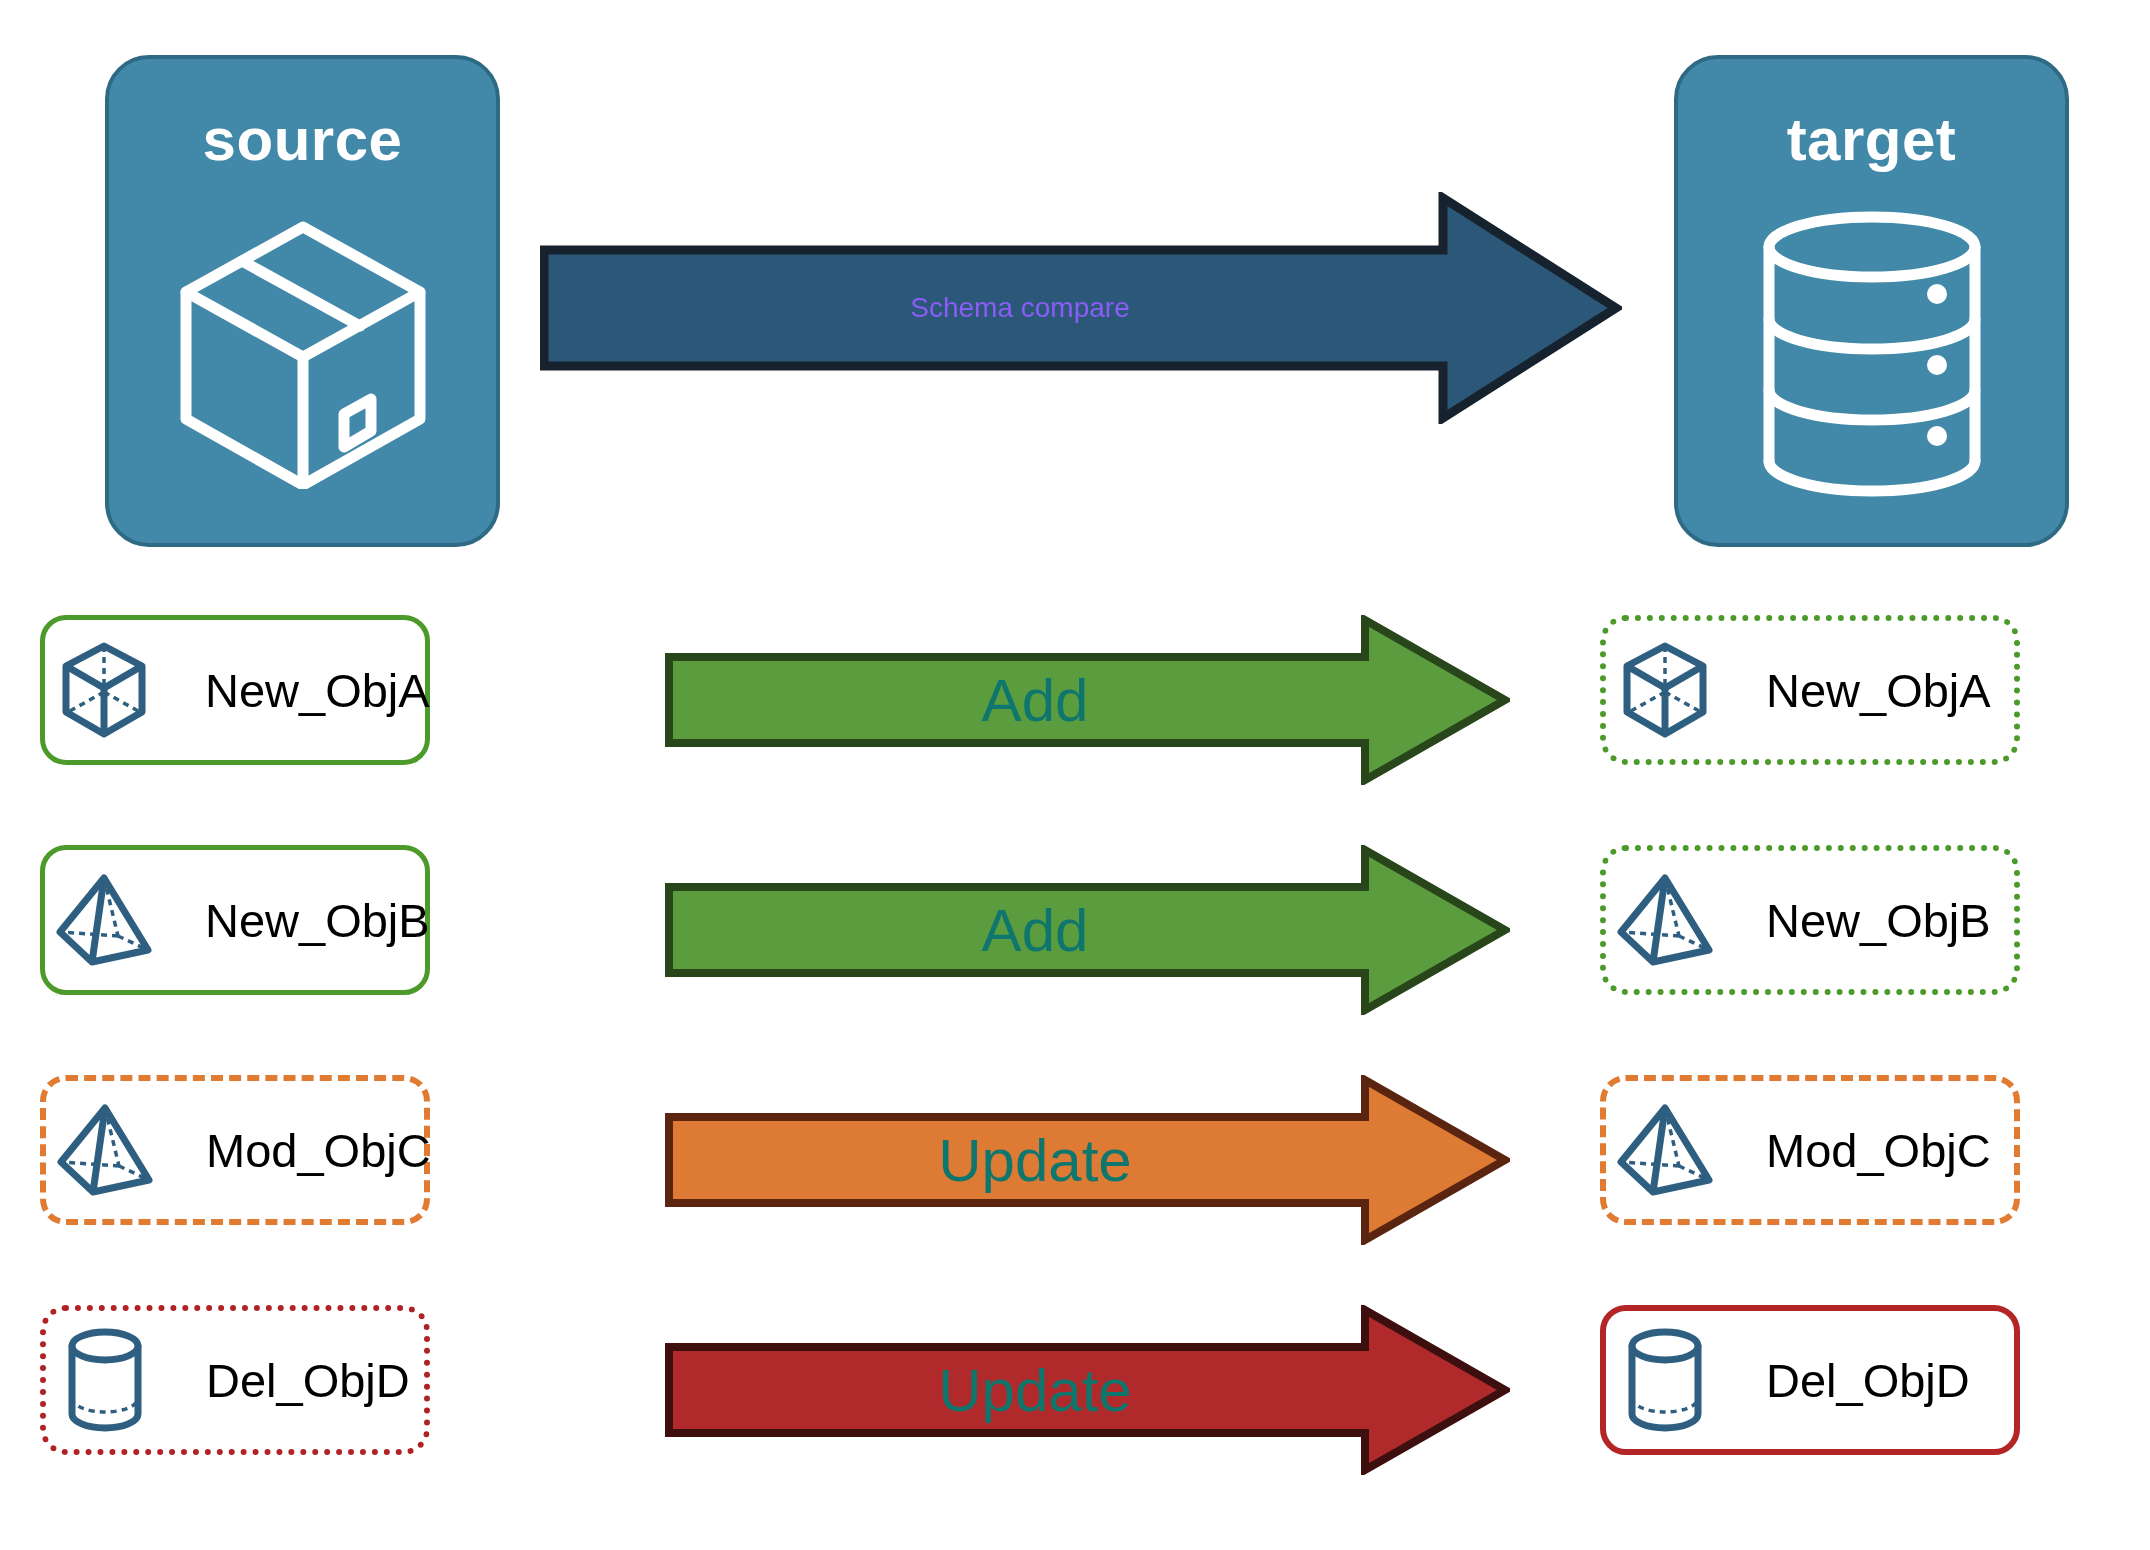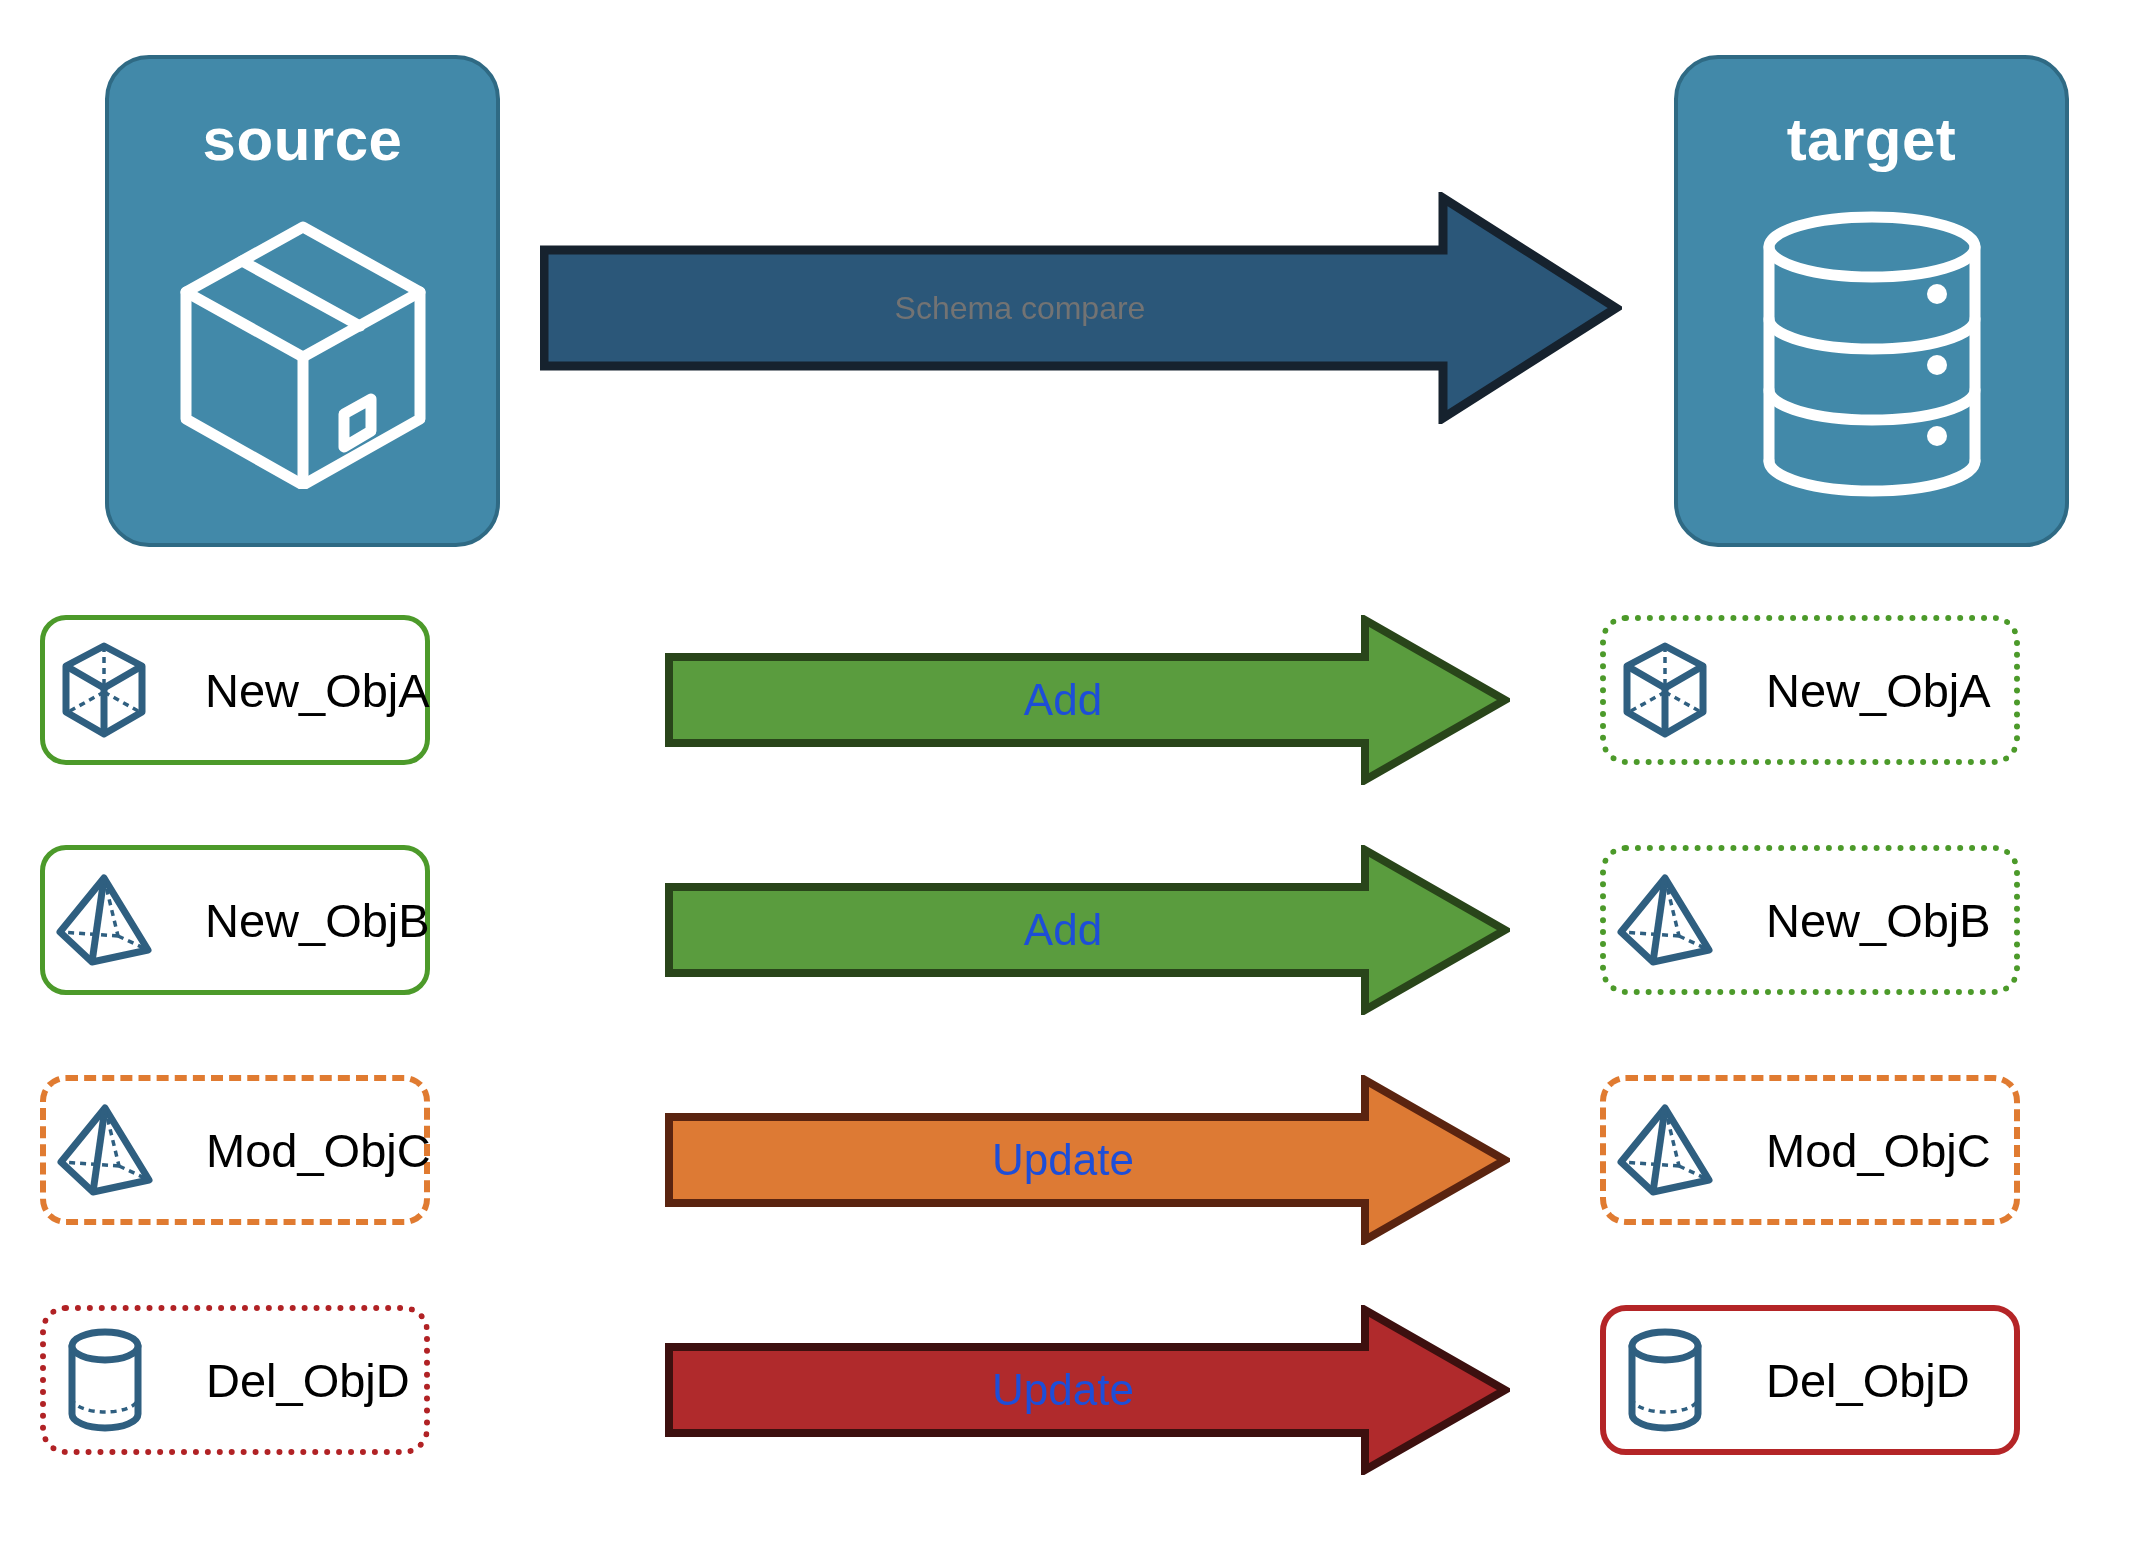--- a/index.html
+++ b/index.html
@@ -15,21 +15,21 @@
             color:#ffffff;font-size:60px;font-weight:bold;letter-spacing:.5px;}
   .endpoint .ep-icon{position:absolute;left:0;right:0;top:150px;display:flex;
             justify-content:center;}
   #source-panel{left:105px;top:55px;}
   #target-panel{left:1674px;top:55px;}
 
   
   #schema-arrow{position:absolute;left:540px;top:192px;width:1082px;height:232px;}
   #schema-arrow .lbl{position:absolute;left:0;top:0;width:960px;height:232px;
             display:flex;align-items:center;justify-content:center;
-            color:#737373;font-size:32px;pointer-events:none;}
+            color:#8b5cf6;font-size:28px;pointer-events:none;}
 
   
   .obj-row{position:absolute;left:0;width:2150px;height:170px;}
   .obj-card{position:absolute;width:390px;height:150px;box-sizing:border-box;
             border-radius:26px;background:#ffffff;display:flex;align-items:center;gap:42px;}
   .obj-card.left{left:40px;}
   .obj-card.right{left:1600px;width:420px;}
   .obj-icon{width:118px;flex:0 0 118px;display:flex;align-items:center;
             justify-content:center;}
   .obj-label{font-size:47px;color:#000000;white-space:nowrap;}
@@ -38,21 +38,21 @@
   .bd-green-solid {border:5px solid #4c9a2a;}
   .bd-green-dotted{border:6px dotted #4c9a2a;}
   .bd-orange-dash {border:6px dashed #e07b31;}
   .bd-red-dotted  {border:6px dotted #b12225;}
   .bd-red-solid   {border:6px solid #b42527;}
 
   
   .row-arrow{position:absolute;left:665px;top:0;width:845px;height:170px;}
   .row-arrow .lbl{position:absolute;left:0;top:0;width:740px;height:170px;
             display:flex;align-items:center;justify-content:center;
-            color:#1d4ed8;font-size:44px;pointer-events:none;padding-left:28px;}
+            color:#0f766e;font-size:60px;pointer-events:none;}
 </style>
 </head>
 <body>
 
 <div id="stage">
 
   <div id="source-panel" class="endpoint">
     <div class="ep-title">source</div>
     <div class="ep-icon">
       <svg width="270" height="280" viewBox="0 0 270 280" aria-hidden="true">

